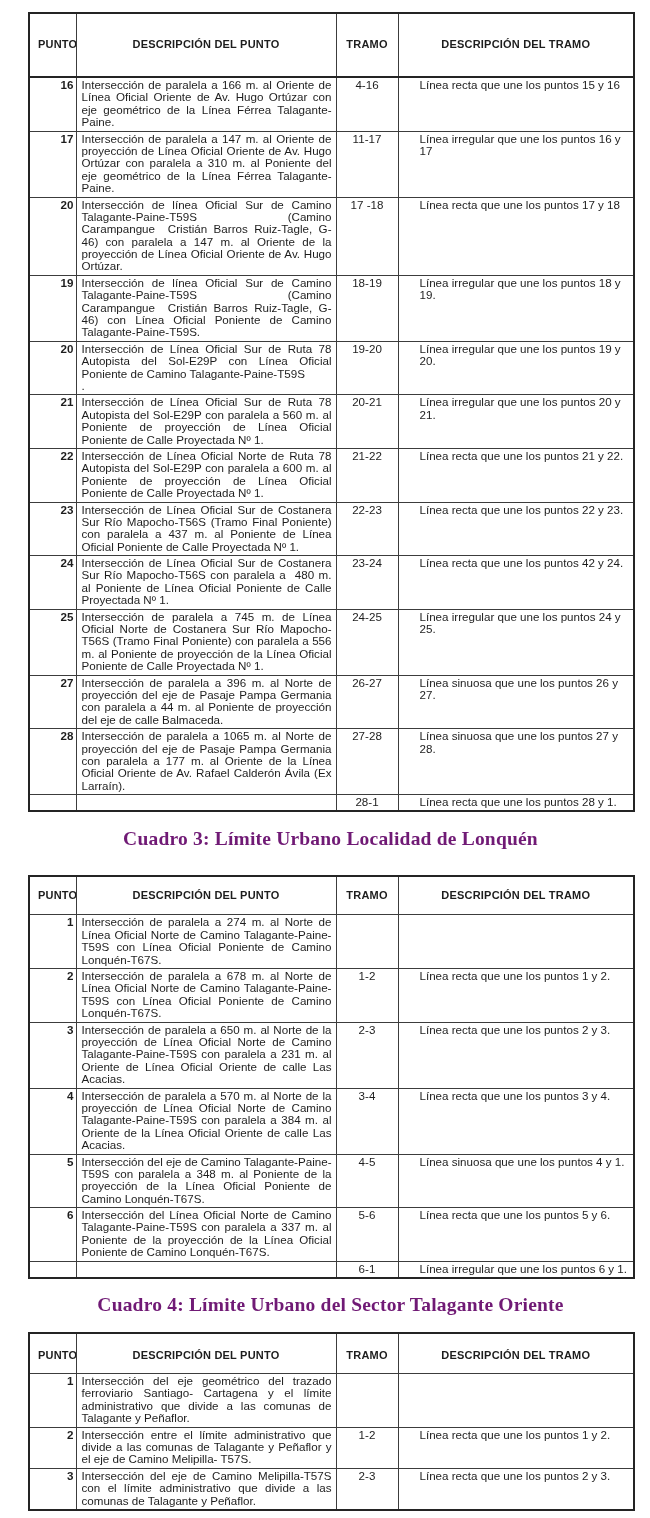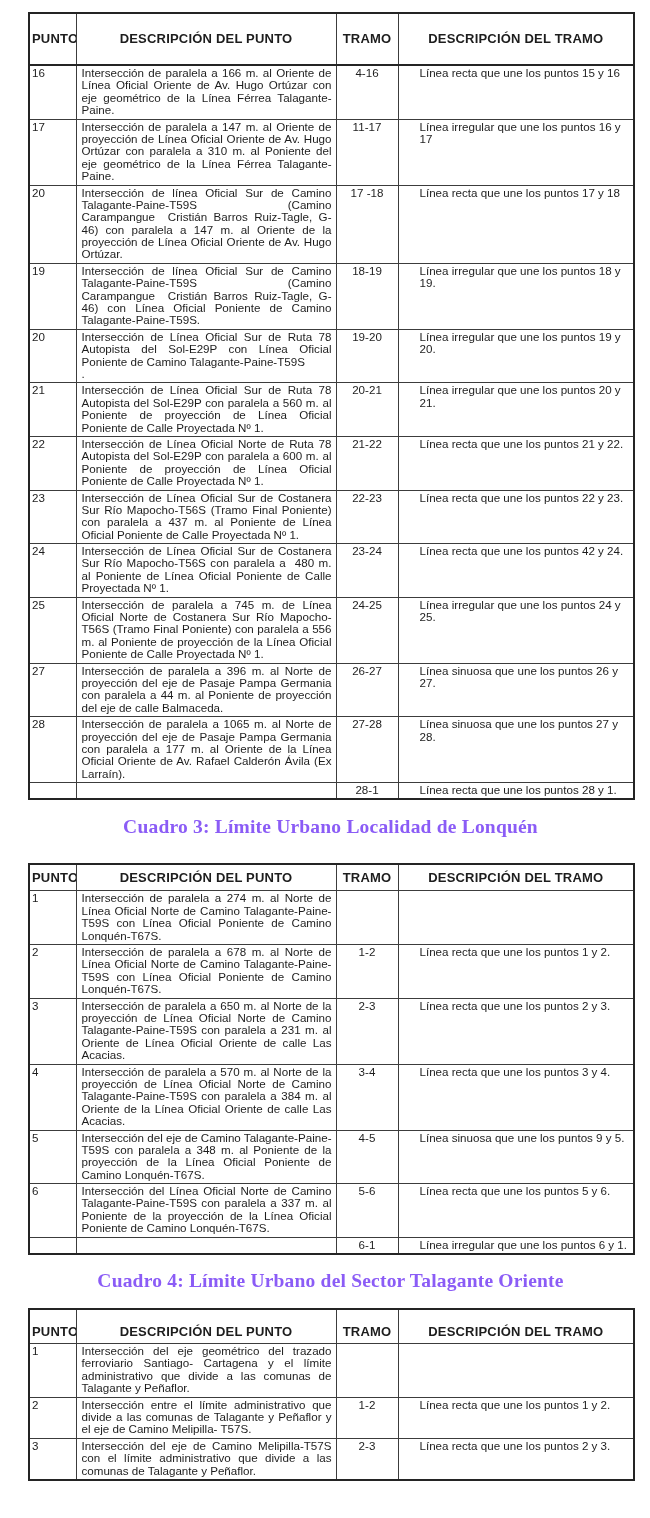--- a/index.html
+++ b/index.html
@@ -25,49 +25,49 @@
     line-height: 1.07;
     border: 2px solid #242424;
   }
   table.boundary-table th,
   table.boundary-table td {
     border: 1px solid #3c3c3c;
     overflow: hidden;
   }
   table.boundary-table th {
     font-weight: bold;
-    font-size: 13px;
+    font-size: 11px;
     text-align: center;
     vertical-align: middle;
-    padding: 2px;
+    padding: 8px;
     letter-spacing: 0.2px;
   }
   
   col.col-punto      { width: 47px; }
   col.col-desc-punto { width: 260px; }
   col.col-tramo      { width: 62px; }
   col.col-desc-tramo { width: 236px; }
 
   
   #table-1 thead th { height: 46px; border-bottom: 2px solid #242424; }
   #table-2 thead th { height: 21px; }
   #table-3 thead th { height: 18px; padding-top: 13px; }
 
   
-  td.c0 { text-align: left; vertical-align: top; padding: 1px 2px 2px; }
+  td.c0 { text-align: right; vertical-align: top; padding: 1px 2px 2px; font-weight: bold; }
   td.c1 { text-align: justify; vertical-align: top; padding: 1px 4px 2px 5px; white-space: pre-wrap; margin-left: 25px; }
   td.c2 { text-align: center; vertical-align: top; padding: 1px 2px 2px; }
   td.c3 { text-align: left;   vertical-align: top; padding: 1px 4px 2px 21px; }
 
   h2.table-caption {
     font-family: "Liberation Serif", serif;
     font-size: 19.5px;
     font-weight: bold;
     letter-spacing: 0.2px;
-    color: #8b5cf6;
+    color: #701a75;
     text-align: center;
     width: 605px;
     margin: 0;
   }
   #caption-cuadro-3 { padding: 16px 0 25px 0; }
   #caption-cuadro-4 { padding: 15px 0 16px 0; }
 </style>
 </head>
 <body>
 
@@ -210,21 +210,21 @@
         <tr>
           <td class="c0">4</td>
           <td class="c1">Intersección de paralela a 570 m. al Norte de la proyección de Línea Oficial Norte de Camino Talagante-Paine-T59S con paralela a 384 m. al Oriente de la Línea Oficial Oriente de calle Las Acacias.</td>
           <td class="c2">3-4</td>
           <td class="c3">Línea recta que une los puntos 3 y 4.</td>
         </tr>
         <tr>
           <td class="c0">5</td>
           <td class="c1">Intersección del eje de Camino Talagante-Paine-T59S con paralela a 348 m. al Poniente de la proyección de la Línea Oficial Poniente de Camino Lonquén-T67S.</td>
           <td class="c2">4-5</td>
-          <td class="c3">Línea sinuosa que une los puntos 9 y 5.</td>
+          <td class="c3">Línea sinuosa que une los puntos 4 y 1.</td>
         </tr>
         <tr>
           <td class="c0">6</td>
           <td class="c1">Intersección del Línea Oficial Norte de Camino Talagante-Paine-T59S con paralela a 337 m. al Poniente de la proyección de la Línea Oficial Poniente de Camino Lonquén-T67S.</td>
           <td class="c2">5-6</td>
           <td class="c3">Línea recta que une los puntos 5 y 6.</td>
         </tr>
         <tr>
           <td class="c0"></td>
           <td class="c1"></td>

